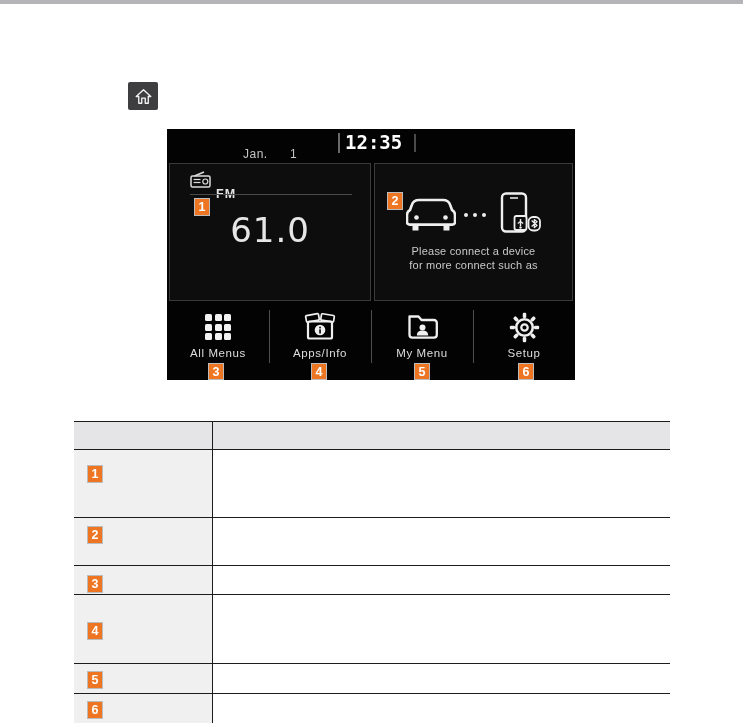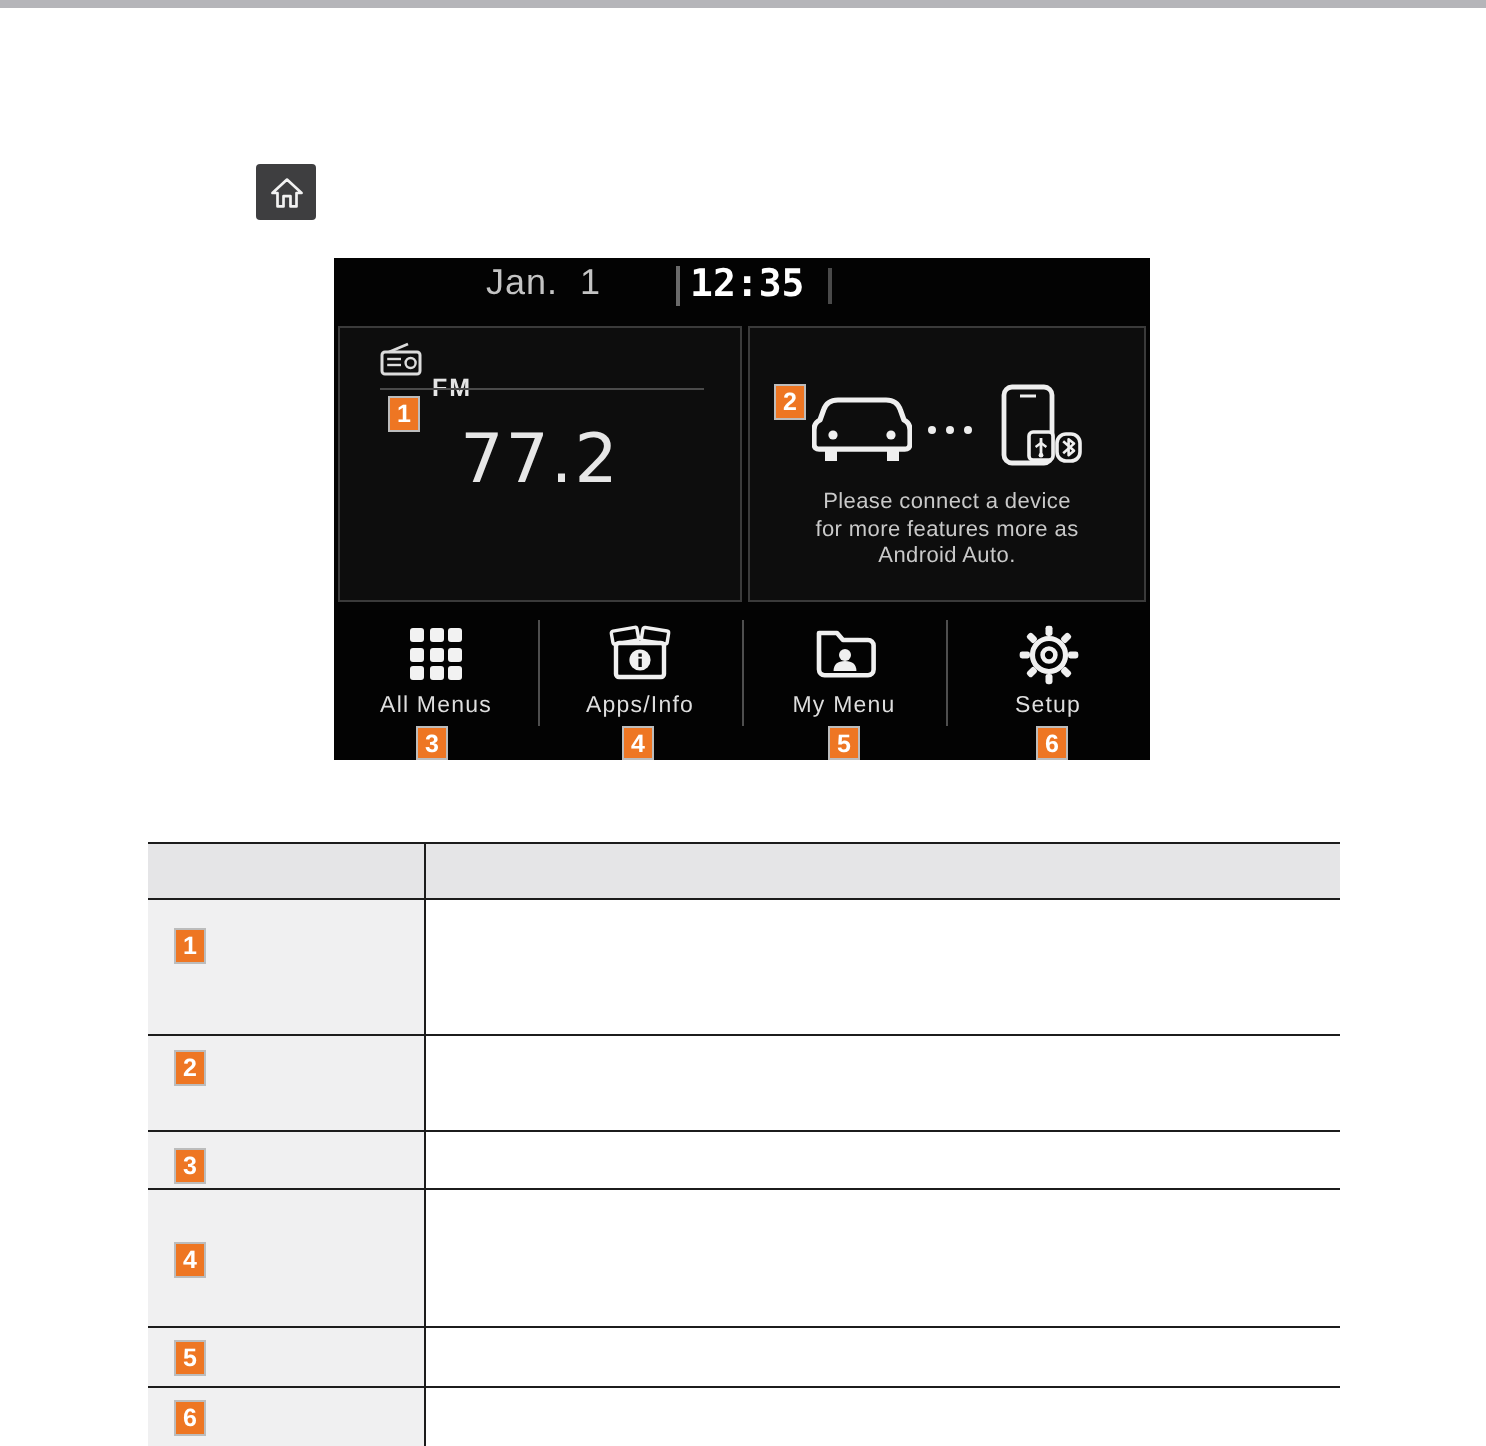--- a/index.html
+++ b/index.html
@@ -9,21 +9,21 @@
 
   
   .home-btn{position:absolute;left:128px;top:82px;width:30px;height:28px;background:#3e3e40;
             border:none;border-radius:2px;display:flex;align-items:center;justify-content:center;
             padding:0;cursor:pointer;}
 
   
   .shot{position:absolute;left:167px;top:129px;width:408px;height:251px;background:#030303;}
 
   .statusbar{position:absolute;left:0;top:0;width:100%;height:29px;}
-  .sb-date,.sb-day{position:absolute;top:2px;font-size:18px;color:#c4c4c4;letter-spacing:.5px;text-align:center;}
+  .sb-date,.sb-day{position:absolute;top:18px;font-size:12px;color:#c4c4c4;letter-spacing:.5px;text-align:center;}
   .sb-date{left:76px;}
   .sb-day{left:123px;}
   .sb-div{position:absolute;width:2px;background:#6a6a6a;}
   .sb-div.d1{left:171px;top:4px;height:20px;}
   .sb-div.d2{left:247px;top:5px;height:18px;background:#4a4a4a;}
   .sb-time{position:absolute;left:178px;top:2px;font-family:"DejaVu Sans Mono",monospace;
            font-weight:bold;font-size:19px;color:#fff;letter-spacing:0;}
   .sb-ampm{position:absolute;left:236px;top:14px;font-size:8px;font-weight:bold;color:#fff;margin-top:41px;}
 
   .card{position:absolute;top:34px;height:138px;background:#0d0d0d;border:1px solid #3a3a3a;
@@ -108,21 +108,21 @@
       <svg class="radio-icon" width="22" height="17" viewBox="0 0 22 17">
         <line x1="4.5" y1="5" x2="14" y2="1" stroke="#dcdcdc" stroke-width="1.4"></line>
         <rect x="1" y="5" width="19" height="11" rx="1.5" fill="none" stroke="#dcdcdc" stroke-width="1.5"></rect>
         <circle cx="15.3" cy="10.5" r="2.5" fill="none" stroke="#dcdcdc" stroke-width="1.2"></circle>
         <line x1="3.6" y1="8.5" x2="10.5" y2="8.5" stroke="#dcdcdc" stroke-width="1.2"></line>
         <line x1="3.6" y1="11.5" x2="10.5" y2="11.5" stroke="#dcdcdc" stroke-width="1.2"></line>
       </svg>
       <span class="band">FM</span>
       <div class="card-divider"></div>
       <span class="badge pos b1">1</span>
-      <div class="freq">77.2</div>
+      <div class="freq">61.0</div>
     </div>
 
     <div class="card connect-card">
       <span class="badge pos b2">2</span>
       <div class="graphic">
         <svg width="50" height="34" viewBox="0 0 50 34">
           <path d="M13 3 h24 c4 0 6.2 2 7.2 5 l1.8 5 c2 1 3 3 3 5 v7 c0 1.6-1 2.6-2.6 2.6 H3.6 C2 27.6 1 26.6 1 25 v-7 c0-2 1-4 3-5 l1.8-5 C6.8 5 9 3 13 3 z" fill="none" stroke="#efefef" stroke-width="2.6" stroke-linejoin="round"></path>
           <circle cx="10.5" cy="20.5" r="2.3" fill="#efefef"></circle>
           <circle cx="39.5" cy="20.5" r="2.3" fill="#efefef"></circle>
           <rect x="6.5" y="28.5" width="6" height="5" fill="#efefef"></rect>
@@ -139,22 +139,21 @@
           <rect x="20.5" y="24" width="12" height="14" rx="2" fill="#0d0d0d" stroke="#efefef" stroke-width="1.8"></rect>
           <line x1="26.5" y1="27" x2="26.5" y2="34.5" stroke="#efefef" stroke-width="1.4"></line>
           <circle cx="26.5" cy="35.6" r="1.2" fill="#efefef"></circle>
           <path d="M23.8 31.5 l2.7 -2 l2.7 2" fill="none" stroke="#efefef" stroke-width="1.2"></path>
           <rect x="34.5" y="25" width="11.5" height="13.5" rx="4.5" fill="#0d0d0d" stroke="#efefef" stroke-width="1.8"></rect>
           <path d="M37.6 28.6 L43 33.4 L40.3 35.6 L40.3 27.6 L43 29.8 L37.6 34.6" fill="none" stroke="#efefef" stroke-width="1.3" stroke-linejoin="round"></path>
         </svg>
       </div>
       <div class="msg">
         <div>Please connect a device</div>
-        <div>for more features more as</div>
-        <div>Android Auto.</div>
+        <div>for more connect such as</div>
       </div>
     </div>
 
     <div class="menubar">
       <div class="menu-item">
         <div class="mi-icon">
             <span class="grid-icon">
               <i></i>
               <i></i>
               <i></i>

